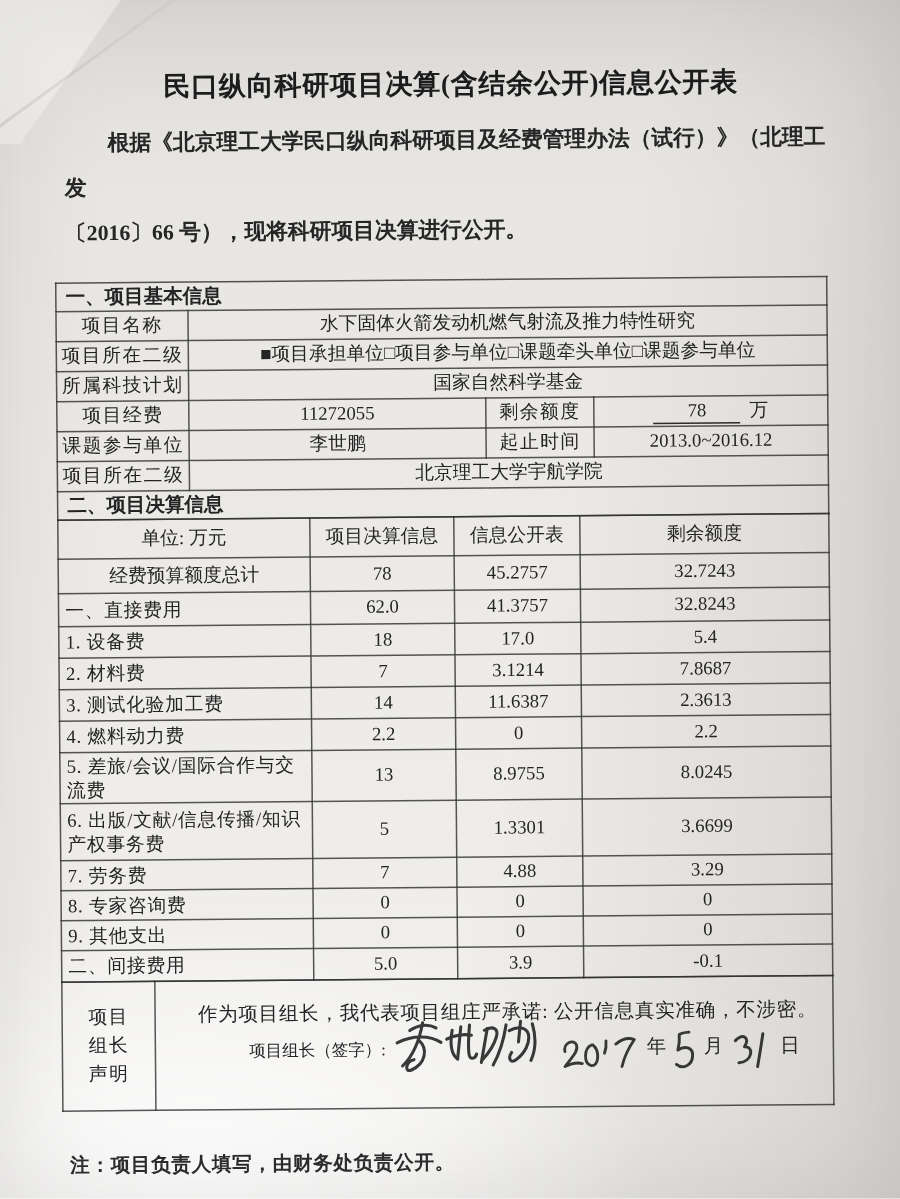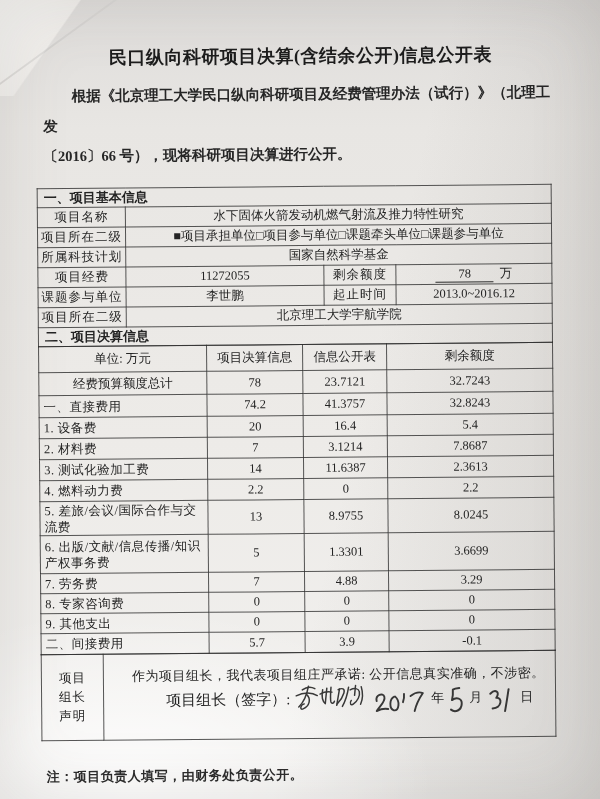--- a/index.html
+++ b/index.html
@@ -39,21 +39,21 @@
   .num{text-align:center;font-family:"Liberation Serif","DejaVu Serif",serif;}
   .blbl{text-align:left;padding-left:4px;letter-spacing:0.5px;line-height:16px;}
   .center{text-align:center;}
   .u{display:inline-block;min-width:58px;border-bottom:1px solid #2b2b2b;text-align:center;}
   .unit{margin-left:6px;}
 
   .decl-lbl{text-align:center;font-size:12.5px;line-height:19px;letter-spacing:1px;}
   .decl-cell{vertical-align:top;padding:13px 8px 6px 0;}
   .decl-line1{padding-left:28px;font-size:13px;letter-spacing:0.5px;}
   .decl-line2{display:flex;align-items:center;margin-top:2px;padding-left:62px;}
-  .sign-label{font-size:15px;white-space:nowrap;}
+  .sign-label{font-size:11px;white-space:nowrap;}
   .ink{stroke:#1f1f1f;stroke-width:2.1;fill:none;stroke-linecap:round;stroke-linejoin:round;opacity:0.88;}
   .sig-svg{margin:-10px 0 -8px 2px;transform:rotate(-2deg);}
   .date-group{display:flex;align-items:center;margin-left:auto;padding-right:14px;gap:4px;}
   .date-group .zi{font-size:13px;}
   .hand{transform:rotate(-5deg);margin-bottom:-4px;}
 
   .footnote{margin:27px 0 0 40px;font-size:13px;font-weight:600;color:#2a2a2a;letter-spacing:0.5px;}
 </style>
 </head>
 <body>
@@ -127,33 +127,33 @@
     <tbody>
         <tr class="h26">
       <td class="center">单位: 万元</td>
       <td class="center">项目决算信息</td>
       <td class="center">信息公开表</td>
       <td class="center">剩余额度</td>
     </tr>
     <tr class="h23">
       <td class="center">经费预算额度总计</td>
       <td class="num">78</td>
-      <td class="num">23.7121</td>
+      <td class="num">45.2757</td>
       <td class="num">32.7243</td>
     </tr>
     <tr class="h22">
       <td class="blbl">一、直接费用</td>
-      <td class="num">74.2</td>
+      <td class="num">62.0</td>
       <td class="num">41.3757</td>
       <td class="num">32.8243</td>
     </tr>
     <tr class="h21">
       <td class="blbl">1. 设备费</td>
-      <td class="num">20</td>
-      <td class="num">16.4</td>
+      <td class="num">18</td>
+      <td class="num">17.0</td>
       <td class="num">5.4</td>
     </tr>
     <tr class="h21">
       <td class="blbl">2. 材料费</td>
       <td class="num">7</td>
       <td class="num">3.1214</td>
       <td class="num">7.8687</td>
     </tr>
     <tr class="h21">
       <td class="blbl">3. 测试化验加工费</td>
@@ -192,21 +192,21 @@
       <td class="num">0</td>
     </tr>
     <tr class="h20b">
       <td class="blbl">9. 其他支出</td>
       <td class="num">0</td>
       <td class="num">0</td>
       <td class="num">0</td>
     </tr>
     <tr class="h21">
       <td class="blbl">二、间接费用</td>
-      <td class="num">5.7</td>
+      <td class="num">5.0</td>
       <td class="num">3.9</td>
       <td class="num">-0.1</td>
     </tr>
   </tbody>
     </table>
 
   <table class="tC">
     <colgroup>
         <col style="width:62px">
         <col style="width:452px">

